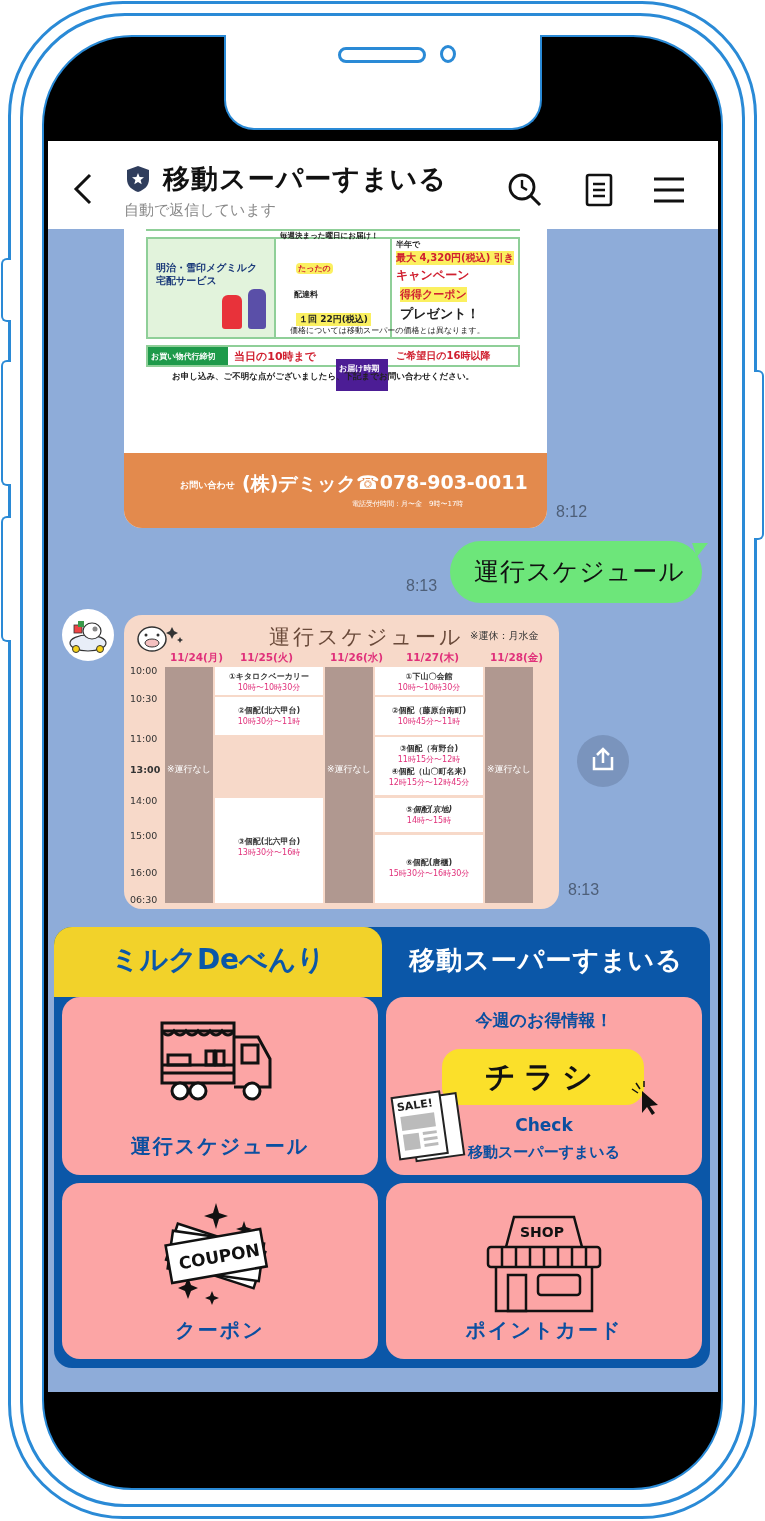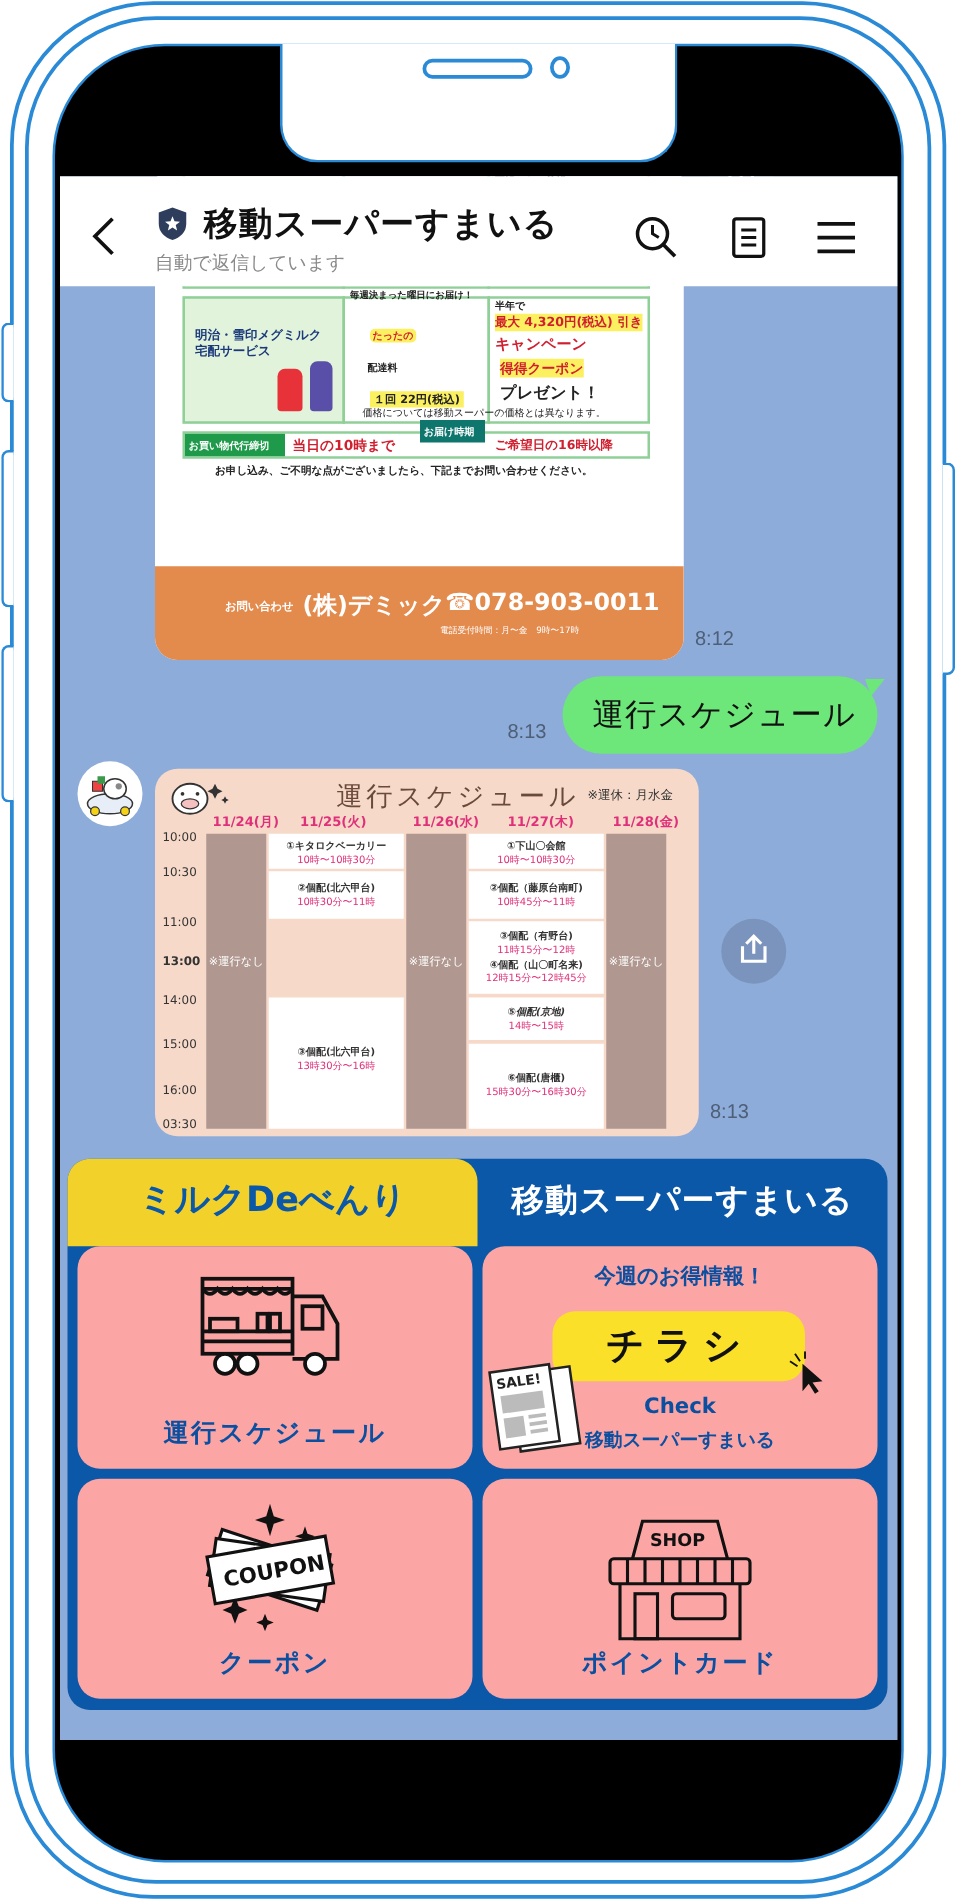--- a/index.html
+++ b/index.html
@@ -120,21 +120,21 @@
     <div class="fl-txt" style="left:272px;top:108px;font-size:8px;">半年で</div>
     <div class="fl-txt" style="left:272px;top:120px;font-size:10px;color:#d02030;background:#fbf060;">最大 4,320円(税込) 引き</div>
     <div class="fl-txt" style="left:272px;top:136px;font-size:12px;color:#d02030;">キャンペーン</div>
     <div class="fl-txt" style="left:276px;top:156px;font-size:11px;color:#d02030;background:#fbf060;">得得クーポン</div>
     <div class="fl-txt" style="left:276px;top:174px;font-size:13px;">プレゼント！</div>
     <div class="fl-txt" style="left:166px;top:194px;font-size:8px;font-weight:normal;">価格については移動スーパーの価格とは異なります。</div>
 
     <div style="position:absolute;left:22px;top:214px;width:374px;height:22px;border:2px solid #8fcf98;"></div>
     <div style="position:absolute;left:24px;top:216px;width:80px;height:18px;background:#1e9a4a;color:#fff;font-size:8px;font-weight:bold;padding:4px 3px;">お買い物代行締切</div>
     <div class="fl-txt" style="left:110px;top:218px;font-size:11px;color:#d02030;">当日の10時まで</div>
-    <div style="position:absolute;left:212px;top:205px;width:52px;height:18px;background:#0f766e;color:#fff;font-size:8px;font-weight:bold;padding:4px 3px;">お届け時期</div>
+    <div style="position:absolute;left:212px;top:228px;width:52px;height:32px;background:#4c1d95;color:#fff;font-size:8px;font-weight:bold;padding:4px 3px;">お届け時期</div>
     <div class="fl-txt" style="left:272px;top:218px;font-size:10px;color:#d02030;">ご希望日の16時以降</div>
     <div class="fl-txt" style="left:48px;top:240px;font-size:8.5px;">お申し込み、ご不明な点がございましたら、下記までお問い合わせください。</div>
 
     <div class="fl-orange">
       <div style="position:absolute;left:56px;top:26px;font-size:9px;color:#fff;font-weight:bold;">お問い合わせ</div>
       <div style="position:absolute;left:118px;top:18px;font-size:19px;color:#fff;font-weight:bold;">(株)デミック</div>
       <div style="position:absolute;left:232px;top:18px;font-size:19px;color:#fff;font-weight:bold;">☎078-903-0011</div>
       <div style="position:absolute;left:228px;top:46px;font-size:7px;color:#fff;">電話受付時間：月〜金　9時〜17時</div>
     </div>
   </div>
@@ -180,21 +180,21 @@
     <div class="day" style="left:282px;">11/27(木)</div>
     <div class="day" style="left:366px;">11/28(金)</div>
 
     <div class="tlabel" style="top:50px;">10:00</div>
     <div class="tlabel" style="top:78px;">10:30</div>
     <div class="tlabel" style="top:118px;">11:00</div>
     <div class="tlabel" style="top:149px;font-weight:bold;">13:00</div>
     <div class="tlabel" style="top:180px;">14:00</div>
     <div class="tlabel" style="top:215px;">15:00</div>
     <div class="tlabel" style="top:252px;">16:00</div>
-    <div class="tlabel" style="top:279px;">03:30</div>
+    <div class="tlabel" style="top:279px;">06:30</div>
 
     <div class="col-off" style="left:41px;top:52px;width:48px;height:236px;">
       <div class="off-label" style="top:96px;">※運行なし</div>
     </div>
     <div class="col-off" style="left:201px;top:52px;width:48px;height:236px;">
       <div class="off-label" style="top:96px;">※運行なし</div>
     </div>
     <div class="col-off" style="left:361px;top:52px;width:48px;height:236px;">
       <div class="off-label" style="top:96px;">※運行なし</div>
     </div>

